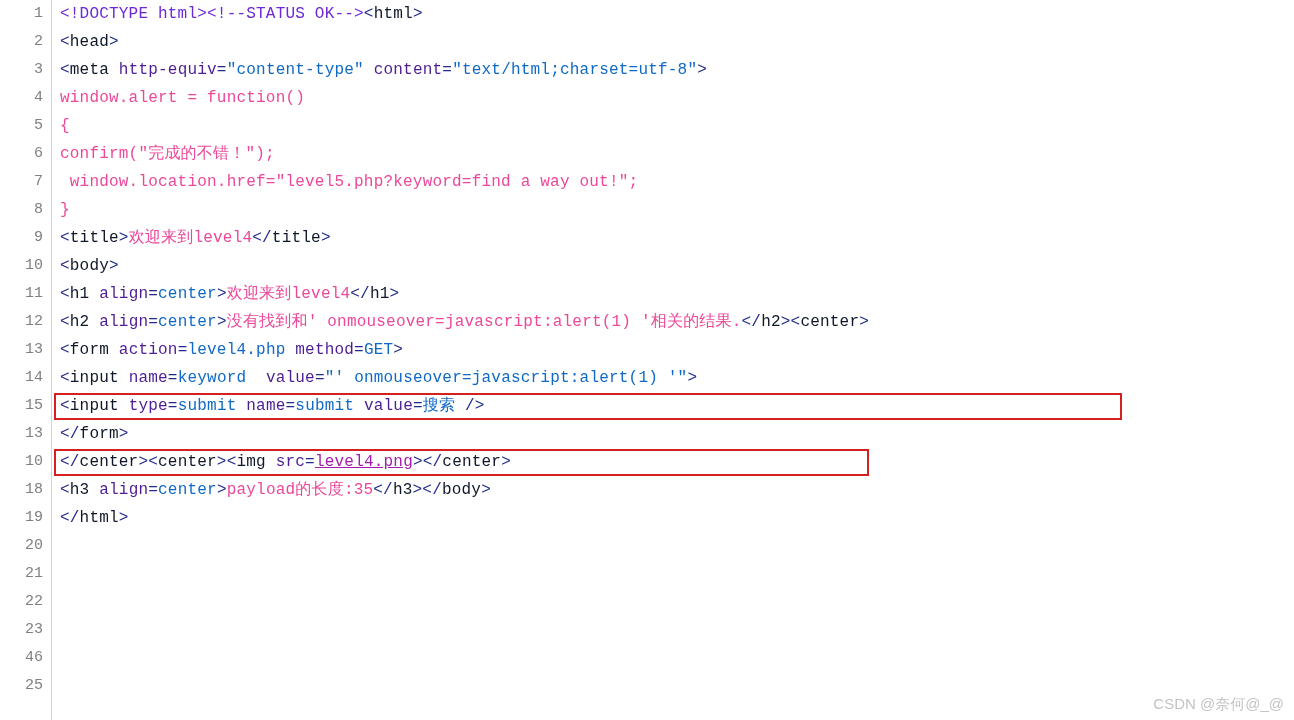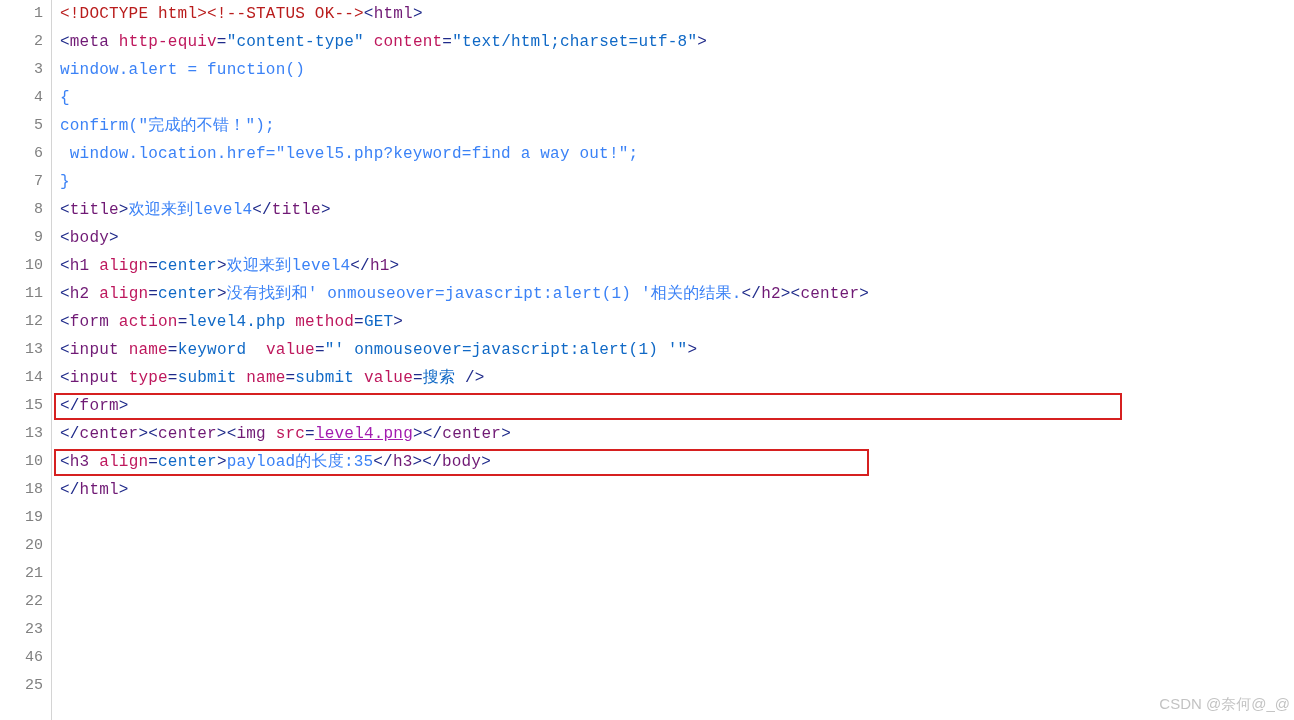--- a/index.html
+++ b/index.html
@@ -34,36 +34,36 @@
     position: relative;
   }
   .line {
     height: 28px;
     line-height: 28px;
     white-space: pre;
     font-size: 16px;
     letter-spacing: 0.2px;
   }
   .t-punc    { color: #1f2a8a; }   
-  .t-comment { color: #b91c1c; }   
-  .t-tag     { color: #701a75; }   
-  .t-attr    { color: #be185d; margin-top: 48px; }   
+  .t-comment { color: #6d28d9; }   
+  .t-tag     { color: #0f172a; }   
+  .t-attr    { color: #4c1d95; margin-top: 48px; }   
   .t-val     { color: #1069c6; }   
-  .t-text    { color: #3b82f6; }   
+  .t-text    { color: #ec4899; }   
   .t-link    { color: #a21caf; text-decoration: underline; }
 
   .hl {
     position: absolute;
     border: 2px solid #d62020;
     pointer-events: none;
     z-index: 5;
   }
   .watermark {
     position: absolute;
-    right: 4px;
+    right: 10px;
     bottom: 6px;
     color: rgba(120,120,120,0.45);
     font-family: "Microsoft YaHei", sans-serif;
     font-size: 15px;
     pointer-events: none;
   }
 </style>
 </head>
 <body>
 
@@ -89,20 +89,21 @@
     <div class="ln">19</div>
     <div class="ln">20</div>
     <div class="ln">21</div>
     <div class="ln">22</div>
     <div class="ln">23</div>
     <div class="ln">46</div>
     <div class="ln">25</div>
   </div>
 <div class="code">
     <div class="line"><span class="t-comment">&lt;!DOCTYPE html&gt;</span><span class="t-comment">&lt;!--STATUS OK--&gt;</span><span class="t-punc">&lt;</span><span class="t-tag">html</span><span class="t-punc">&gt;</span></div>
+    <div class="line"><span class="t-punc">&lt;</span><span class="t-tag">head</span><span class="t-punc">&gt;</span></div>
     <div class="line"><span class="t-punc">&lt;</span><span class="t-tag">meta</span><span class="t-text"> </span><span class="t-attr">http-equiv</span><span class="t-punc">=</span><span class="t-val">"content-type"</span><span class="t-text"> </span><span class="t-attr">content</span><span class="t-punc">=</span><span class="t-val">"text/html;charset=utf-8"</span><span class="t-punc">&gt;</span></div>
     <div class="line"><span class="t-text">window.alert = function()</span></div>
     <div class="line"><span class="t-text">{</span></div>
     <div class="line"><span class="t-text">confirm("完成的不错！");</span></div>
     <div class="line"><span class="t-text"> window.location.href="level5.php?keyword=find a way out!";</span></div>
     <div class="line"><span class="t-text">}</span></div>
     <div class="line"><span class="t-punc">&lt;</span><span class="t-tag">title</span><span class="t-punc">&gt;</span><span class="t-text">欢迎来到level4</span><span class="t-punc">&lt;/</span><span class="t-tag">title</span><span class="t-punc">&gt;</span></div>
     <div class="line"><span class="t-punc">&lt;</span><span class="t-tag">body</span><span class="t-punc">&gt;</span></div>
     <div class="line"><span class="t-punc">&lt;</span><span class="t-tag">h1</span><span class="t-text"> </span><span class="t-attr">align</span><span class="t-punc">=</span><span class="t-val">center</span><span class="t-punc">&gt;</span><span class="t-text">欢迎来到level4</span><span class="t-punc">&lt;/</span><span class="t-tag">h1</span><span class="t-punc">&gt;</span></div>
     <div class="line"><span class="t-punc">&lt;</span><span class="t-tag">h2</span><span class="t-text"> </span><span class="t-attr">align</span><span class="t-punc">=</span><span class="t-val">center</span><span class="t-punc">&gt;</span><span class="t-text">没有找到和' onmouseover=javascript:alert(1) '相关的结果.</span><span class="t-punc">&lt;/</span><span class="t-tag">h2</span><span class="t-punc">&gt;</span><span class="t-punc">&lt;</span><span class="t-tag">center</span><span class="t-punc">&gt;</span></div>

